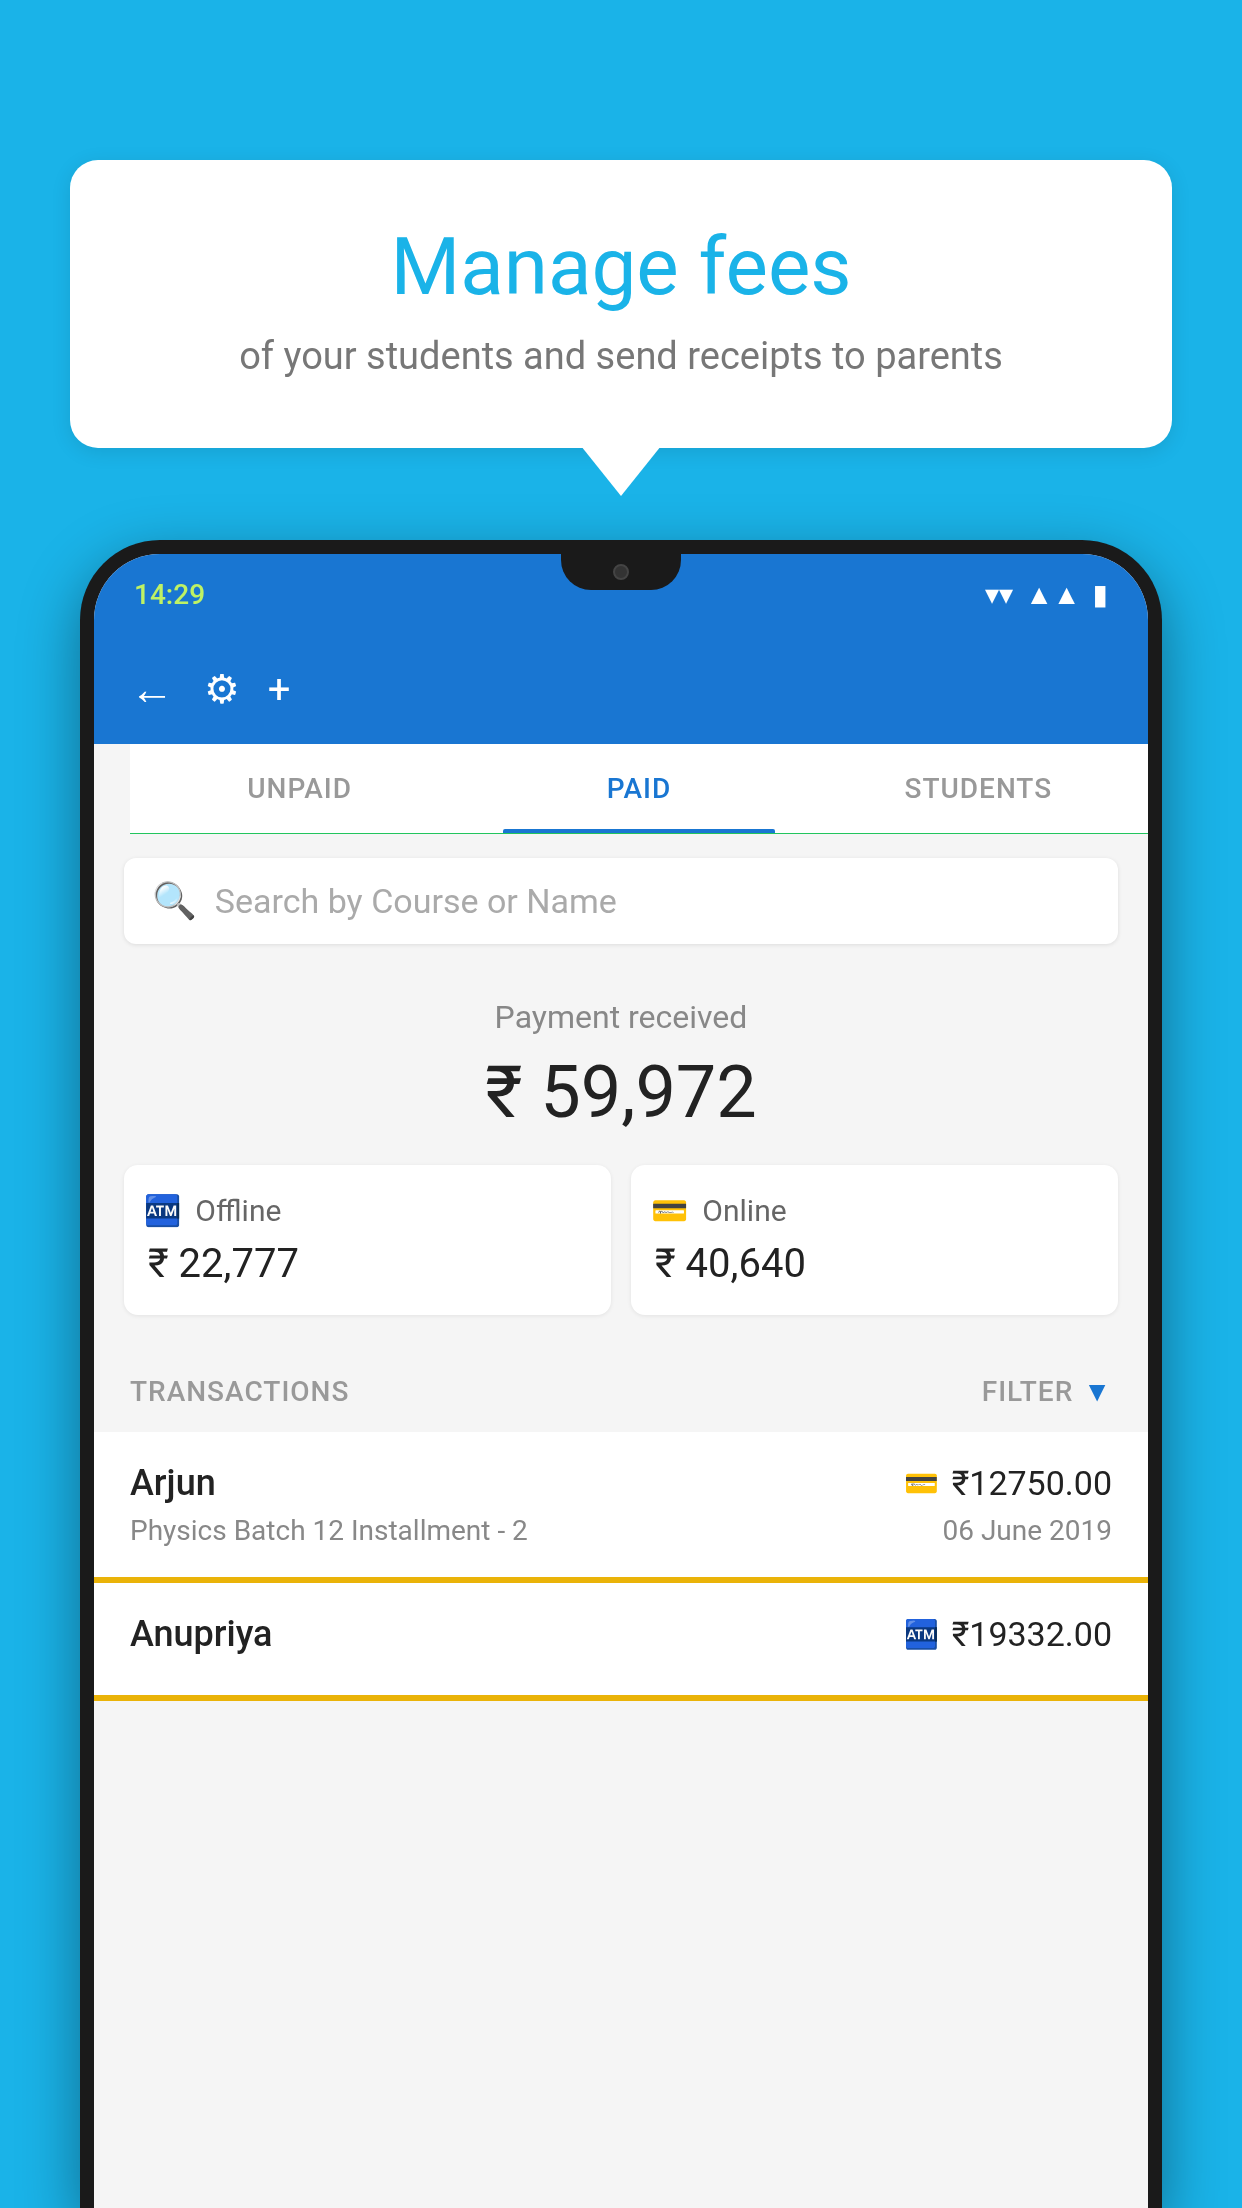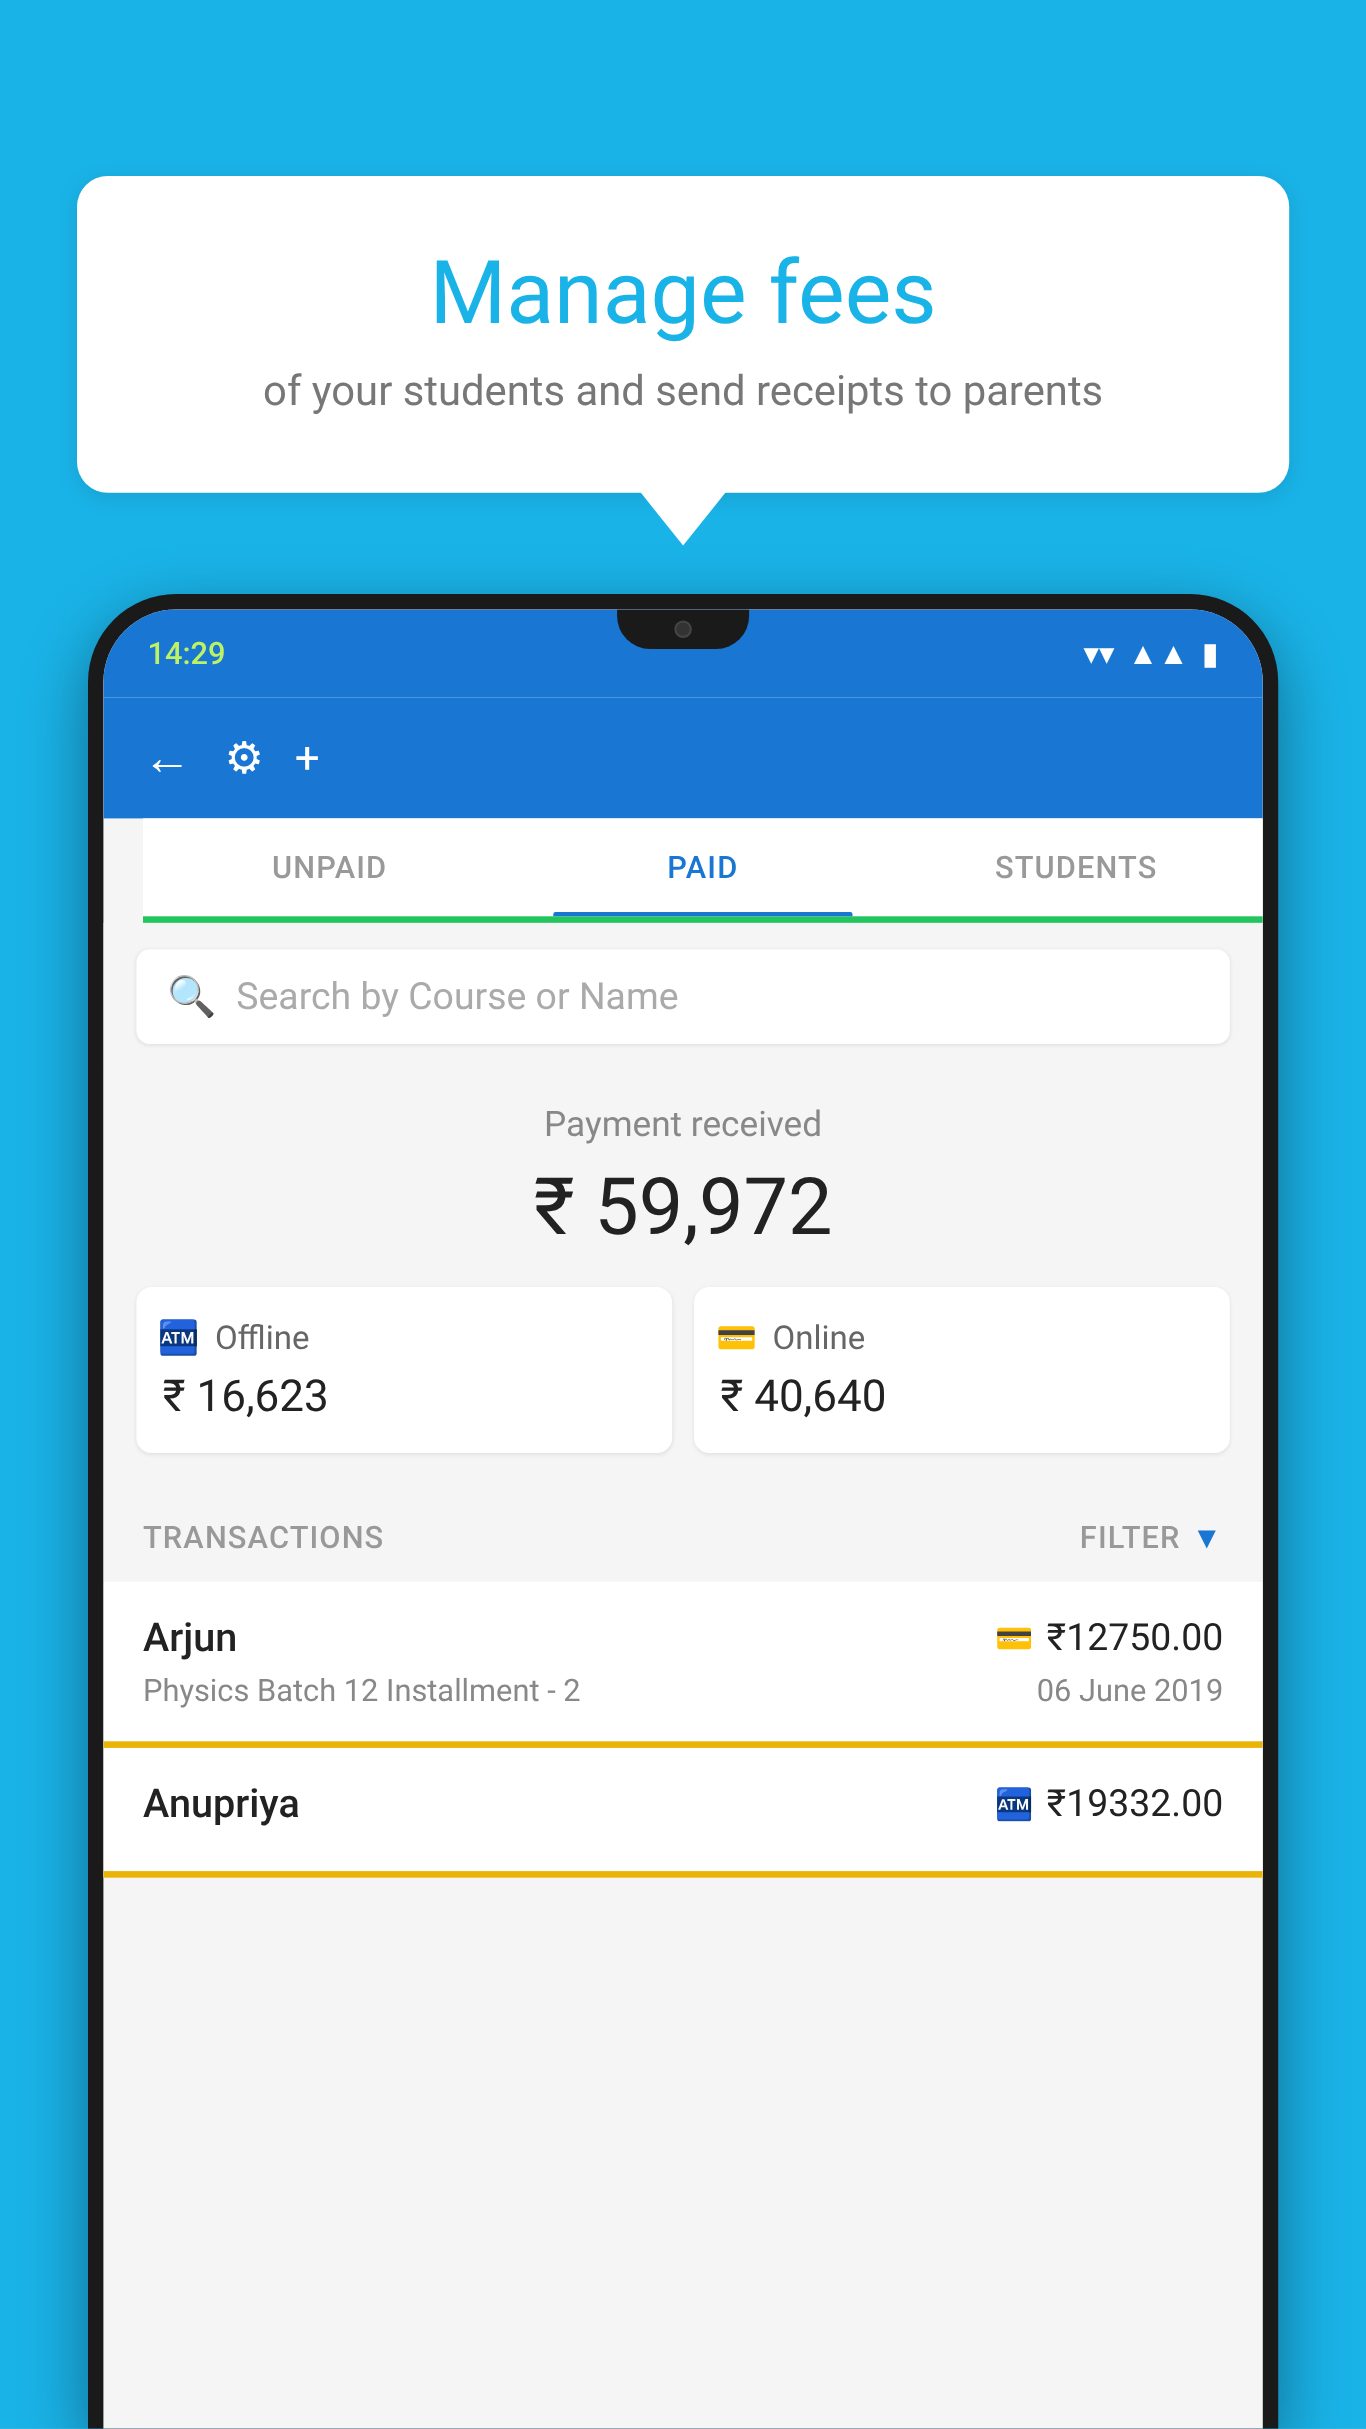--- a/index.html
+++ b/index.html
@@ -156,21 +156,21 @@
     .gear-btn, .plus-btn {
       color: white;
       font-size: 40px;
       cursor: pointer;
     }
 
     
     .tabs-bar {
       background: white;
       display: flex;
-      border-bottom: 6px solid #22c55e;
+      border-bottom: 1px solid #22c55e;
       margin-left: 36px;
     }
 
     .tab-item {
       flex: 1;
       text-align: center;
       padding: 28px 10px;
       font-size: 28px;
       font-weight: 500;
       color: #999;
@@ -412,21 +412,21 @@
 
     <div class="payment-summary">
       <div class="payment-label">Payment received</div>
       <div class="payment-amount">₹ 59,972</div>
       <div class="payment-cards">
         <div class="payment-card">
           <div class="card-header">
             <span class="card-icon">🏧</span>
             <span class="card-type">Offline</span>
           </div>
-          <div class="card-amount">₹ 16,623</div>
+          <div class="card-amount">₹ 22,777</div>
         </div>
         <div class="payment-card">
           <div class="card-header">
             <span class="card-icon">💳</span>
             <span class="card-type">Online</span>
           </div>
           <div class="card-amount">₹ 40,640</div>
         </div>
       </div>
     </div>

